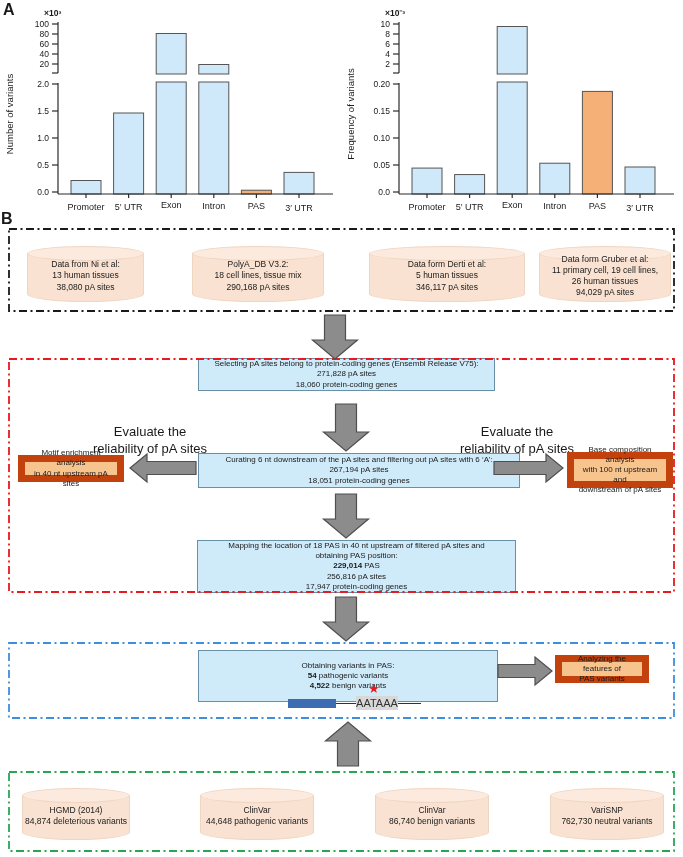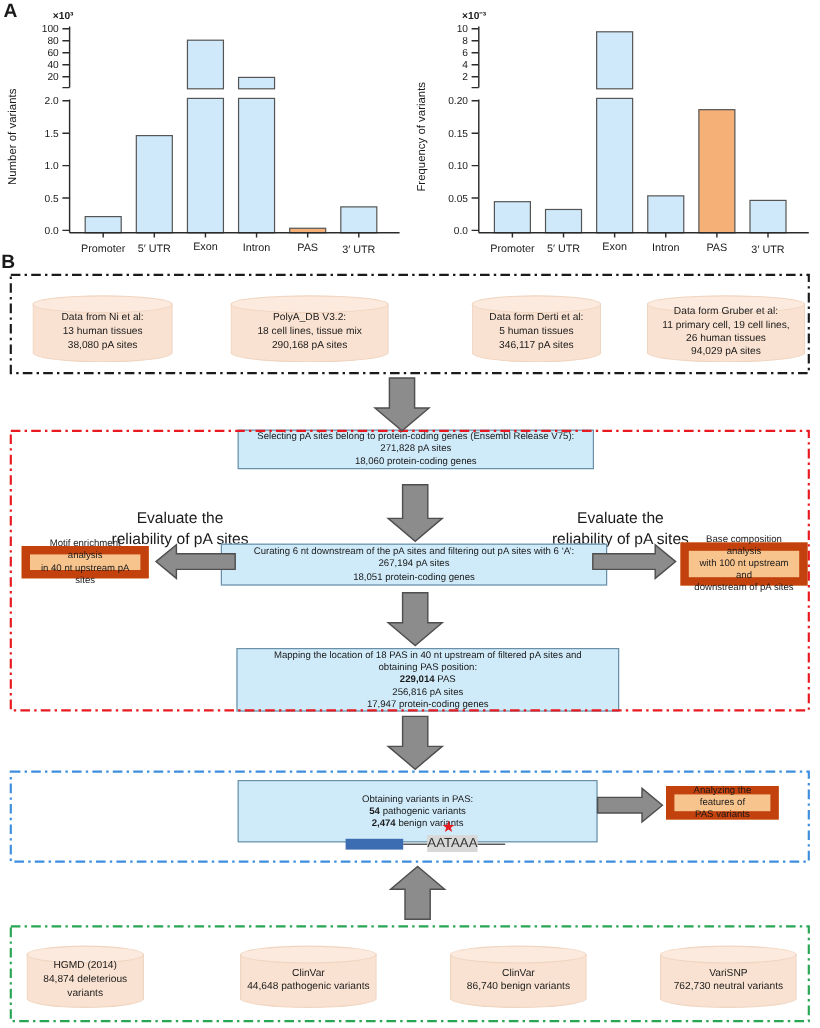--- a/index.html
+++ b/index.html
@@ -141,21 +141,21 @@
         <span class="lines">Data from Ni et al:<br>13 human tissues<br>38,080 pA sites</span>
       </div>
   </div>
   <div class="cyl" style="left:192px;top:246px;width:132px;height:56px">
     <div class="cyl-top"></div>
       <div class="cyl-body"></div>
     <div class="cyl-text">
         <span class="lines">PolyA_DB V3.2:<br>18 cell lines, tissue mix<br>290,168 pA sites</span>
       </div>
   </div>
-  <div class="cyl" style="left:393px;top:246px;width:108px;height:56px">
+  <div class="cyl" style="left:369px;top:246px;width:156px;height:56px">
     <div class="cyl-top"></div>
       <div class="cyl-body"></div>
     <div class="cyl-text">
         <span class="lines">Data form Derti et al:<br>5 human tissues<br>346,117 pA sites</span>
       </div>
   </div>
   <div class="cyl" style="left:539px;top:246px;width:132px;height:56px">
     <div class="cyl-top"></div>
       <div class="cyl-body"></div>
     <div class="cyl-text">
@@ -166,45 +166,45 @@
   <div class="box box-blue" style="left:198px;top:358px;width:297px;height:33px">
     <span class="lines">Selecting pA sites belong to protein-coding genes (Ensembl  Release V75):<br>271,828 pA sites<br>18,060 protein-coding genes</span>
   </div>
 
   <div class="note" style="left:80px;top:424px;width:140px">Evaluate the<br>reliability of pA sites</div>
   <div class="note" style="left:447px;top:424px;width:140px">Evaluate the<br>reliability of pA sites</div>
 
   <div class="box box-orange" style="left:18px;top:455px;width:106px;height:27px">
     <span class="lines">Motif enrichment analysis<br>in 40 nt upstream pA sites</span>
   </div>
-  <div class="box box-blue" style="left:184px;top:453px;width:322px;height:35px">
+  <div class="box box-blue" style="left:198px;top:453px;width:322px;height:35px">
     <span class="lines">Curating 6 nt downstream of the pA sites and filtering out pA sites with 6 ‘A’:<br>267,194 pA sites<br>18,051 protein-coding genes</span>
   </div>
   <div class="box box-orange" style="left:567px;top:452px;width:106px;height:36px">
     <span class="lines">Base composition analysis<br>with 100 nt upstream and<br>downstream of pA sites</span>
   </div>
 
   <div class="box box-blue" style="left:197px;top:540px;width:319px;height:53px">
     <span class="lines">Mapping the location of 18 PAS in 40 nt upstream of filtered pA sites and<br>obtaining PAS position:<br><b>229,014</b> PAS<br>256,816 pA sites<br>17,947 protein-coding genes</span>
   </div>
 
   <div class="box box-blue" style="left:198px;top:650px;width:300px;height:52px">
-    <span class="lines">Obtaining variants in PAS:<br><b>54</b> pathogenic variants<br><b>2,474</b> benign variants</span>
+    <span class="lines">Obtaining variants in PAS:<br><b>54</b> pathogenic variants<br><b>4,522</b> benign variants</span>
   </div>
   <div class="box box-orange" style="left:555px;top:655px;width:94px;height:28px">
     <span class="lines">Analyzing the features of<br>PAS variants</span>
   </div>
 
   <div id="gene-bar" style="left:288px;top:699px;width:48px;height:9px"></div>
   <div class="gene-line" style="left:336px;top:703px;width:22px"></div>
   <div id="motif-box" style="left:356px;top:696px;width:42px;height:14px">AATAAA</div>
   <div class="gene-line" style="left:398px;top:703px;width:23px"></div>
   <div id="star" style="left:368px;top:682px">★</div>
 
-  <div class="cyl" style="left:22px;top:788px;width:98px;height:52px">
+  <div class="cyl" style="left:22px;top:788px;width:108px;height:52px">
     <div class="cyl-top"></div>
       <div class="cyl-body"></div>
     <div class="cyl-text">
         <span class="lines">HGMD (2014)<br>84,874 deleterious variants</span>
       </div>
   </div>
   <div class="cyl" style="left:200px;top:788px;width:114px;height:52px">
     <div class="cyl-top"></div>
       <div class="cyl-body"></div>
     <div class="cyl-text">

